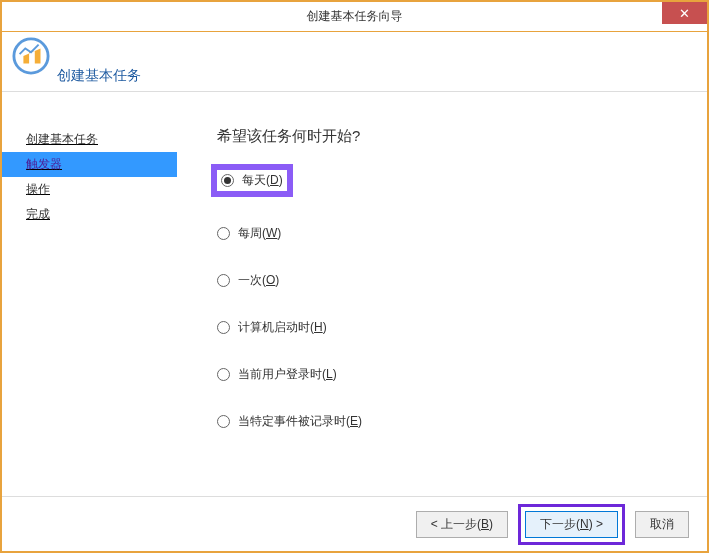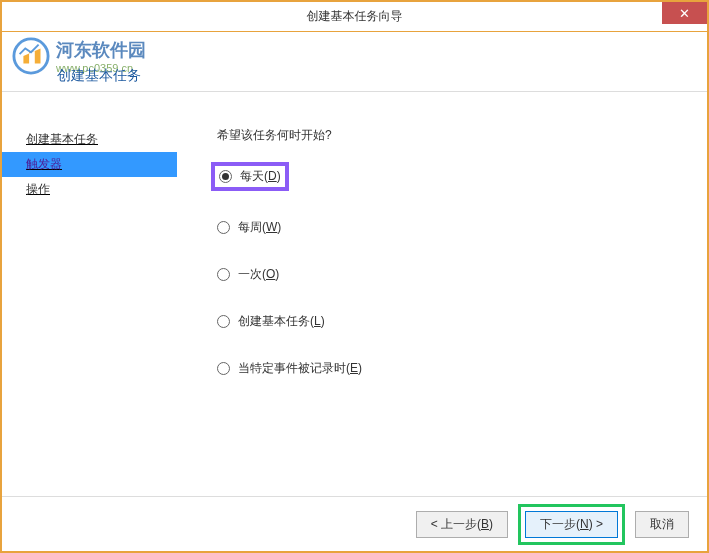--- a/index.html
+++ b/index.html
@@ -18,33 +18,33 @@
     .watermark-url { font-size: 11px; color: #7aa659; }
     .header-subtitle { position: absolute; left: 55px; top: 35px; font-size: 14px; color: #1e5aa0; font-weight: 500; }
     
     .content { flex: 1; display: flex; background: #fff; }
     
     .sidebar { width: 175px; padding-top: 35px; text-decoration: underline; }
     .sidebar-item { padding: 4px 24px; font-size: 12px; color: #333; cursor: pointer; }
     .sidebar-item.active { background: #3399ff; color: #4c1d95; }
     
     .main { flex: 1; padding: 35px 30px 20px 40px; }
-    .question { font-size: 12px; color: #333; margin-bottom: 18px; }
+    .question { font-size: 15px; color: #333; margin-bottom: 18px; }
     .radio-group { display: flex; flex-direction: column; gap: 14px; }
     .radio-item { display: flex; align-items: center; gap: 8px; font-size: 12px; }
-    .radio-item.highlighted { border: 4px solid #8b5cf6; padding: 2px 4px; margin-left: -6px; display: inline-flex; width: fit-content; }
+    .radio-item.highlighted { border: 6px solid #8b5cf6; padding: 2px 4px; margin-left: -6px; display: inline-flex; width: fit-content; }
     .radio-item:not(.highlighted) { padding: 2px 0; margin-top: 12px; }
     .radio-circle { width: 13px; height: 13px; border: 1px solid #666; border-radius: 50%; display: flex; align-items: center; justify-content: center; flex-shrink: 0; }
     .radio-circle.checked::after { content: ''; width: 7px; height: 7px; background: #333; border-radius: 50%; }
     .radio-label { color: #333; }
     .underline { text-decoration: underline; }
     
     .footer { height: 55px; border-top: 1px solid #ddd; display: flex; align-items: center; justify-content: flex-end; padding-right: 18px; gap: 10px; }
     .btn { padding: 4px 14px; font-size: 12px; background: #f0f0f0; border: 1px solid #adadad; cursor: pointer; color: #333; }
-    .btn-highlighted { border: 3px solid #22c55e; padding: 4px 4px; }
+    .btn-highlighted { border: 3px solid #6d28d9; padding: 4px 4px; }
     .btn-highlighted .btn { border: 1px solid #0078d7; background: #e5f1fb; }
   </style>
 </head>
 <body>
 
 <div class="window">
 
   <div class="titlebar">
     <span class="titlebar-text">创建基本任务向导</span>
     <div class="close-btn">
@@ -52,34 +52,31 @@
     </div>
   </div>
 
   <div class="header">
     <div class="watermark">
       <svg class="logo-icon" viewBox="0 0 40 40">
         <circle cx="20" cy="20" r="18" fill="none" stroke="#4a90d9" stroke-width="3"></circle>
         <path d="M 12 20 L 12 28 L 18 28 L 18 15 L 24 15 L 24 28 L 30 28 L 30 12" fill="#f5a623"></path>
         <path d="M 8 18 L 14 12 L 20 16 L 28 8" fill="none" stroke="#4a90d9" stroke-width="2"></path>
       </svg>
-      <div class="watermark-text">
-        <span class="watermark-title">河东软件园</span>
-        <span class="watermark-url">www.pc0359.cn</span>
-      </div>
     </div>
     <div class="header-subtitle">创建基本任务</div>
   </div>
 
   <div class="content">
 
     <div class="sidebar">
       <div class="sidebar-item">创建基本任务</div>
       <div class="sidebar-item active">触发器</div>
       <div class="sidebar-item">操作</div>
+      <div class="sidebar-item">完成</div>
     </div>
 
     <div class="main">
       <div class="question">希望该任务何时开始?</div>
       <div class="radio-group">
 
         <label class="radio-item highlighted">
           <span class="radio-circle checked"></span>
           <span class="radio-label"><span>每天(</span><span class="underline">D</span><span>)</span></span>
         </label>
@@ -88,24 +85,28 @@
           <span class="radio-circle"></span>
           <span class="radio-label"><span>每周(</span><span class="underline">W</span><span>)</span></span>
         </label>
 
 
         <label class="radio-item">
           <span class="radio-circle"></span>
           <span class="radio-label"><span>一次(</span><span class="underline">O</span><span>)</span></span>
         </label>
 
+        <label class="radio-item">
+          <span class="radio-circle"></span>
+          <span class="radio-label"><span>计算机启动时(</span><span class="underline">H</span><span>)</span></span>
+        </label>
 
         <label class="radio-item">
           <span class="radio-circle"></span>
-          <span class="radio-label"><span>创建基本任务(</span><span class="underline">L</span><span>)</span></span>
+          <span class="radio-label"><span>当前用户登录时(</span><span class="underline">L</span><span>)</span></span>
         </label>
 
         <label class="radio-item">
           <span class="radio-circle"></span>
           <span class="radio-label"><span>当特定事件被记录时(</span><span class="underline">E</span><span>)</span></span>
         </label>
 
       </div>
     </div>
   </div>

